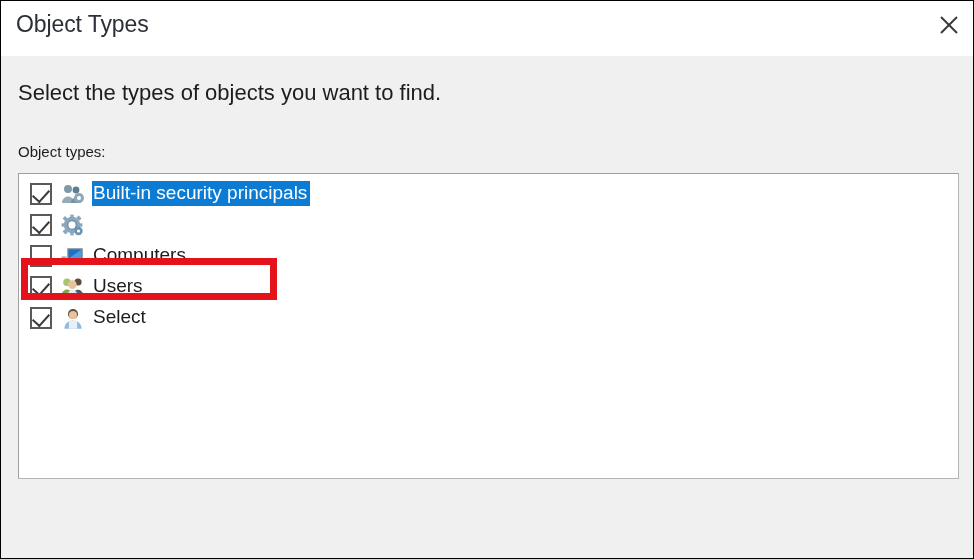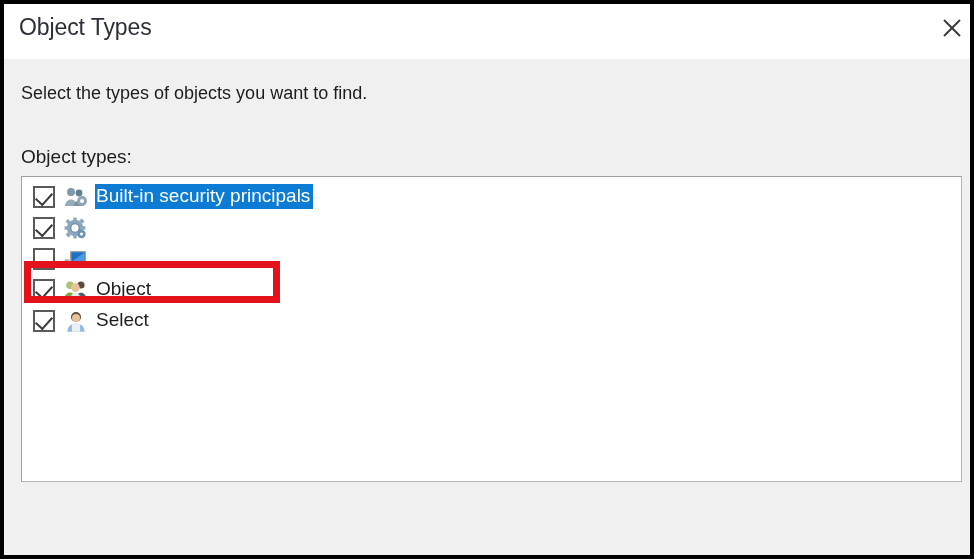--- a/index.html
+++ b/index.html
@@ -9,21 +9,21 @@
     background: #ffffff;
     font-family: "Liberation Sans", sans-serif;
     overflow: hidden;
   }
 
   #dialog {
     position: relative;
     width: 974px;
     height: 559px;
     background: #5eead4;
-    border: 4px solid #000000;
+    border: 1px solid #000000;
     overflow: hidden;
   }
 
   
   #titlebar {
     position: absolute;
     left: 0; top: 0;
     width: 974px; height: 55px;
     background: #ffffff;
   }
@@ -52,29 +52,29 @@
   #body {
     position: absolute;
     left: 0; top: 55px;
     width: 974px; height: 504px;
     background: #f0f0f0;
   }
 
   #instruction {
     position: absolute;
     left: 17px; top: 24px;
-    font-size: 18px;
+    font-size: 22px;
     color: #1d1d1d;
     white-space: nowrap;
   }
 
   #objtypes-label {
     position: absolute;
     left: 17px; top: 87px;
-    font-size: 19px;
+    font-size: 15px;
     color: #1d1d1d;
     white-space: nowrap;
   }
 
   
   #listbox {
     position: absolute;
     left: 17px; top: 117px;
     width: 941px; height: 306px;
     background: #ffffff;
@@ -219,35 +219,36 @@
                 <rect x="11" y="15" width="6" height="2.6" fill="#8b959e"></rect>
                 <rect x="8" y="17.4" width="12" height="2" rx="0.8" fill="#767f87"></rect>
                 <rect x="0.5" y="11" width="6" height="7.5" fill="#c8cdd2"></rect>
                 <rect x="1.4" y="12" width="1.1" height="1.1" fill="#4caf50"></rect>
                 <rect x="3.1" y="12" width="1.1" height="1.1" fill="#9aa4ad"></rect>
                 <rect x="1.4" y="13.8" width="1.1" height="1.1" fill="#9aa4ad"></rect>
                 <rect x="3.1" y="13.8" width="1.1" height="1.1" fill="#9aa4ad"></rect>
                 <rect x="1.4" y="15.6" width="3.8" height="1.1" fill="#9aa4ad"></rect>
               </svg>
             </span>
+            <span class="row-label">Computers</span>
           </div>
           <div class="row">
             <div class="cb checked"></div>
             <span class="icon-wrap">
               <svg width="24" height="22" viewBox="0 0 24 22">
                 <circle cx="6" cy="6.2" r="3.8" fill="#a8c46e"></circle>
                 <path d="M0.6 20c0-4 2.6-6.4 5.4-6.4S11.4 16 11.4 20z" fill="#7fa83f"></path>
                 <circle cx="17" cy="6" r="3.6" fill="#5d4b3c"></circle>
                 <path d="M11.8 20c0-3.9 2.4-6.2 5.2-6.2s5.2 2.3 5.2 6.2z" fill="#4a5a68"></path>
                 <circle cx="11.4" cy="8.6" r="4.3" fill="#e8c39a"></circle>
                 <path d="M4.6 21.8c0-4.6 3-7.4 6.8-7.4s6.8 2.8 6.8 7.4z" fill="#9ec4e4"></path>
                 <path d="M11.4 14.4c-1.2 0-2.3.25-3.2.7v6.7h6.4v-6.7c-.9-.45-2-.7-3.2-.7z" fill="#e9eef2"></path>
               </svg>
             </span>
-            <span class="row-label">Object</span>
+            <span class="row-label">Users</span>
           </div>
           <div class="row">
             <div class="cb checked"></div>
             <span class="icon-wrap">
               <svg width="24" height="22" viewBox="0 0 24 22">
                 <circle cx="12" cy="7" r="5" fill="#5d4b3c"></circle>
                 <circle cx="12" cy="8" r="4" fill="#e8c39a"></circle>
                 <path d="M3.4 21.8c0-5.2 3.7-8.4 8.6-8.4s8.6 3.2 8.6 8.4z" fill="#8fbbe0"></path>
                 <path d="M12 13.4c-1.5 0-2.9.3-4.1.9v7.5h8.2v-7.5c-1.2-.6-2.6-.9-4.1-.9z" fill="#eaf0f5"></path>
               </svg>

